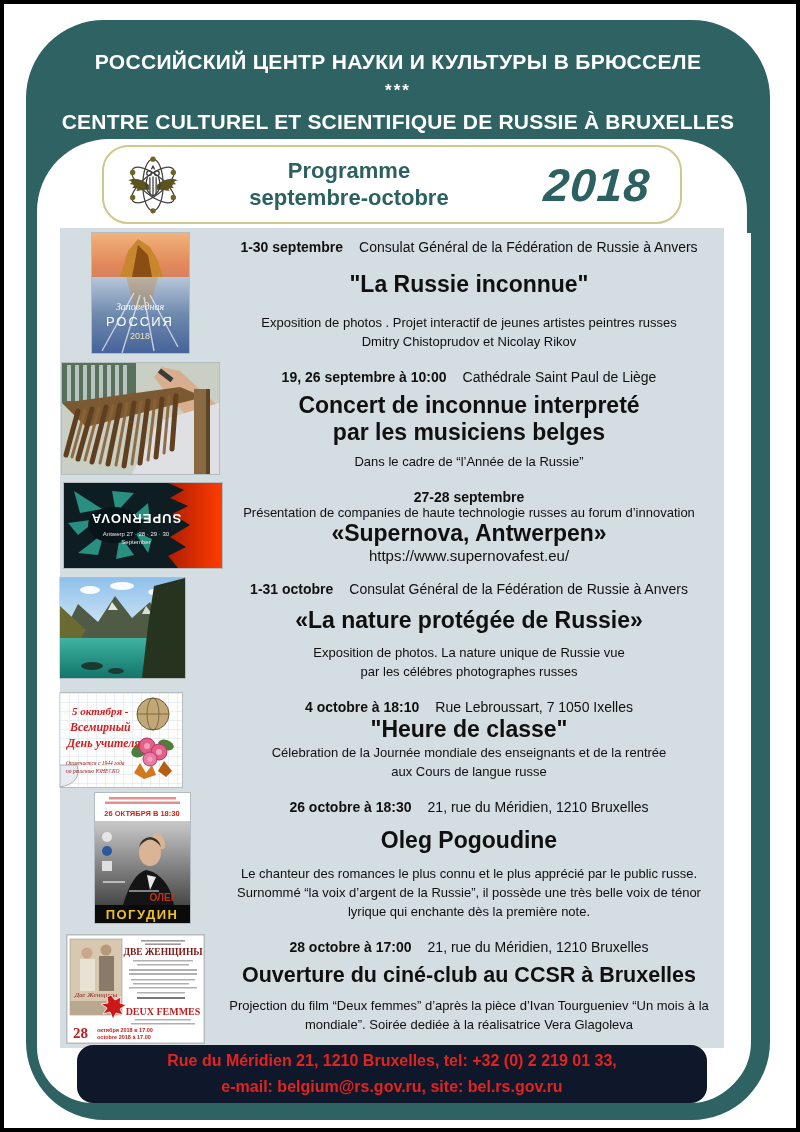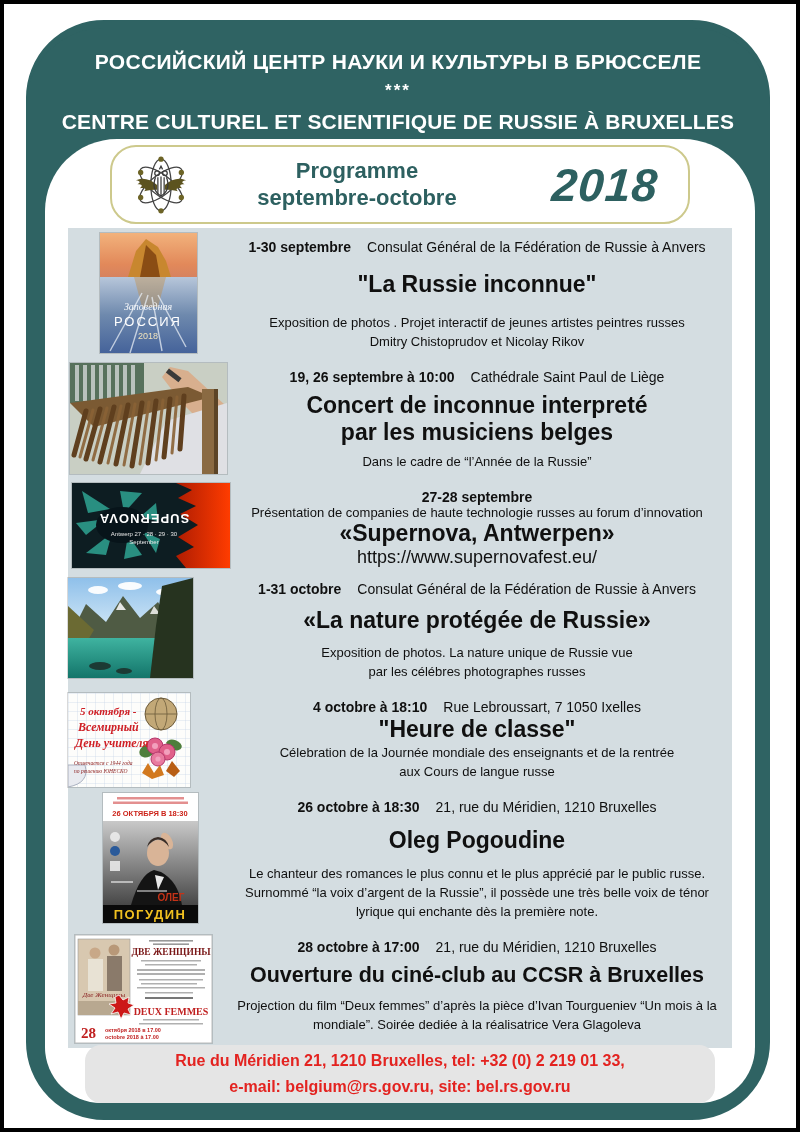--- a/index.html
+++ b/index.html
@@ -7,21 +7,21 @@
         box-sizing:border-box;overflow:hidden;font-family:"Liberation Sans",sans-serif;margin:0 auto;}
   
   .frame-ring{position:absolute;left:22px;top:16px;width:744px;height:1100px;box-sizing:border-box;
         border:19px solid #2f6363;border-radius:78px;}
   .header-band{position:absolute;left:22px;top:24px;width:744px;height:205px;background:#2f6363;
         border-radius:78px 78px 0 0;text-align:center;color:#fff;}
   .header-band .t1{padding-top:22px;font-size:21px;font-weight:bold;letter-spacing:.3px;}
   .header-band .sep{font-size:17px;font-weight:bold;margin-top:7px;letter-spacing:2px;}
   .header-band .t2{font-size:21px;font-weight:bold;margin-top:9px;letter-spacing:.2px;}
   
-  .card{position:absolute;left:41px;top:135px;width:710px;height:964px;background:#fff;
+  .card{position:absolute;left:33px;top:135px;width:710px;height:964px;background:#fff;
         border-radius:72px 72px 56px 56px;}
   
   .prog-box{position:absolute;left:65px;top:6px;width:580px;height:79px;box-sizing:border-box;
         background:#fff;border:2px solid #cdc98c;border-radius:26px;display:flex;align-items:center;}
   .prog-emblem{margin-left:18px;flex:none;}
   .prog-label{width:330px;text-align:center;color:#2d6060;font-weight:bold;font-size:22px;line-height:1.2;}
   .prog-year{flex:1;text-align:center;color:#2d6060;font-weight:bold;font-style:italic;font-size:46px;
         letter-spacing:1px;transform:skewX(-4deg);}
   
   .panel{position:absolute;left:23px;top:89px;width:664px;height:815px;background:#d4dde1;
@@ -35,23 +35,23 @@
   .m5{margin-left:0}.m6{margin-left:35px}.m7{margin-left:7px;margin-top:2px}
   .text-col{flex:1;display:flex;flex-direction:column;justify-content:space-between;align-items:center;
         text-align:center;padding:6px 10px 8px 0;color:#101010;}
   .dateline{font-size:14px;white-space:nowrap;}
   .date{font-weight:bold;margin-right:16px;}
   .dateline.solo .date{margin-right:0;}
   .etitle{font-size:23px;font-weight:bold;white-space:pre-line;line-height:1.18;}
   .etitle.small{font-size:21.5px;white-space:nowrap;}
   .edesc{font-size:13px;line-height:1.45;white-space:pre-line;max-width:480px;}
   .predesc{font-size:13px;}
-  .url{font-size:18px;}
+  .url{font-size:15px;}
   
-  .footer-box{position:absolute;left:40px;top:906px;width:630px;height:58px;background:#e5e5e5;
+  .footer-box{position:absolute;left:40px;top:906px;width:630px;height:58px;background:#0f172a;
         border-radius:16px;color:#e32320;font-weight:bold;font-size:16px;text-align:center;
         display:flex;flex-direction:column;justify-content:space-evenly;}
   svg text{font-family:"Liberation Sans",sans-serif;}
   svg .serif{font-family:"Liberation Serif",serif;}
 </style>
 </head>
 <body>
 
 <div class="page">
   <div class="frame-ring"></div>

